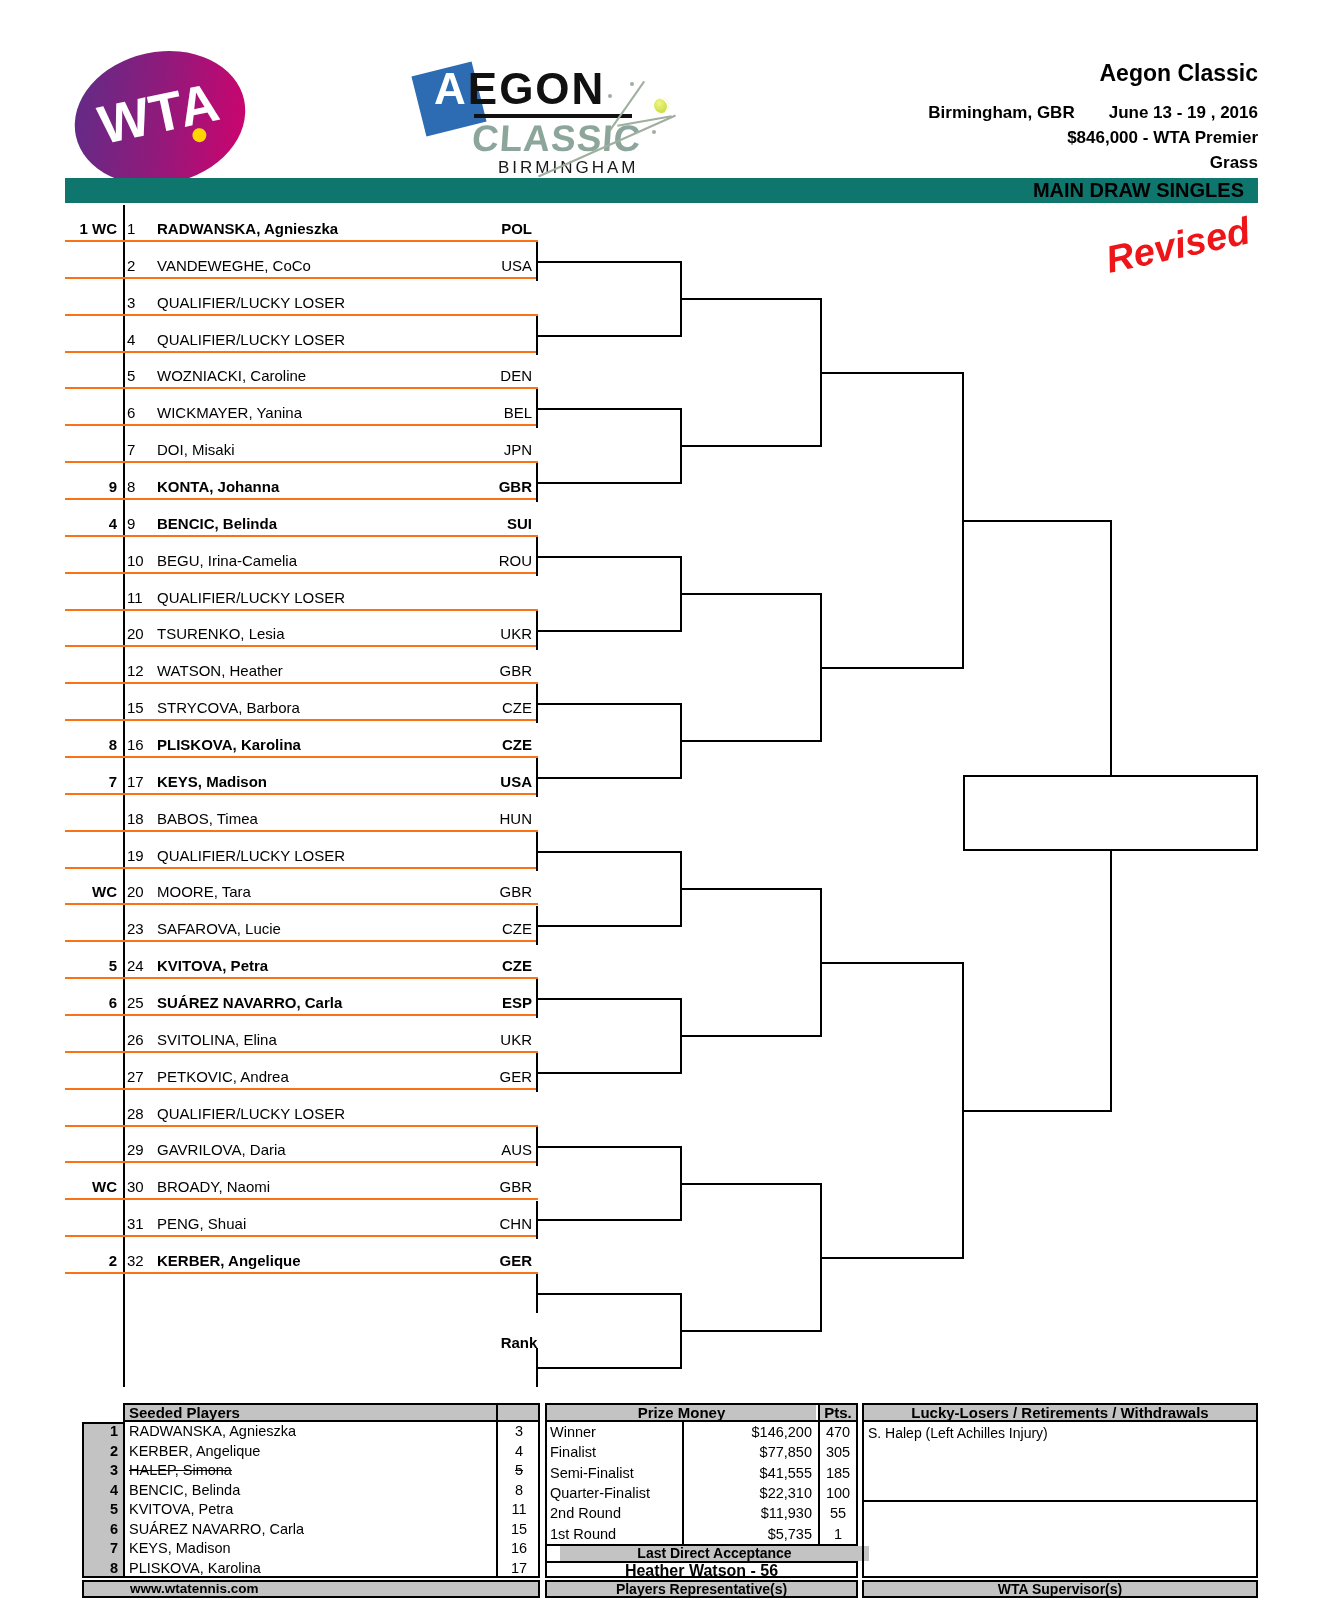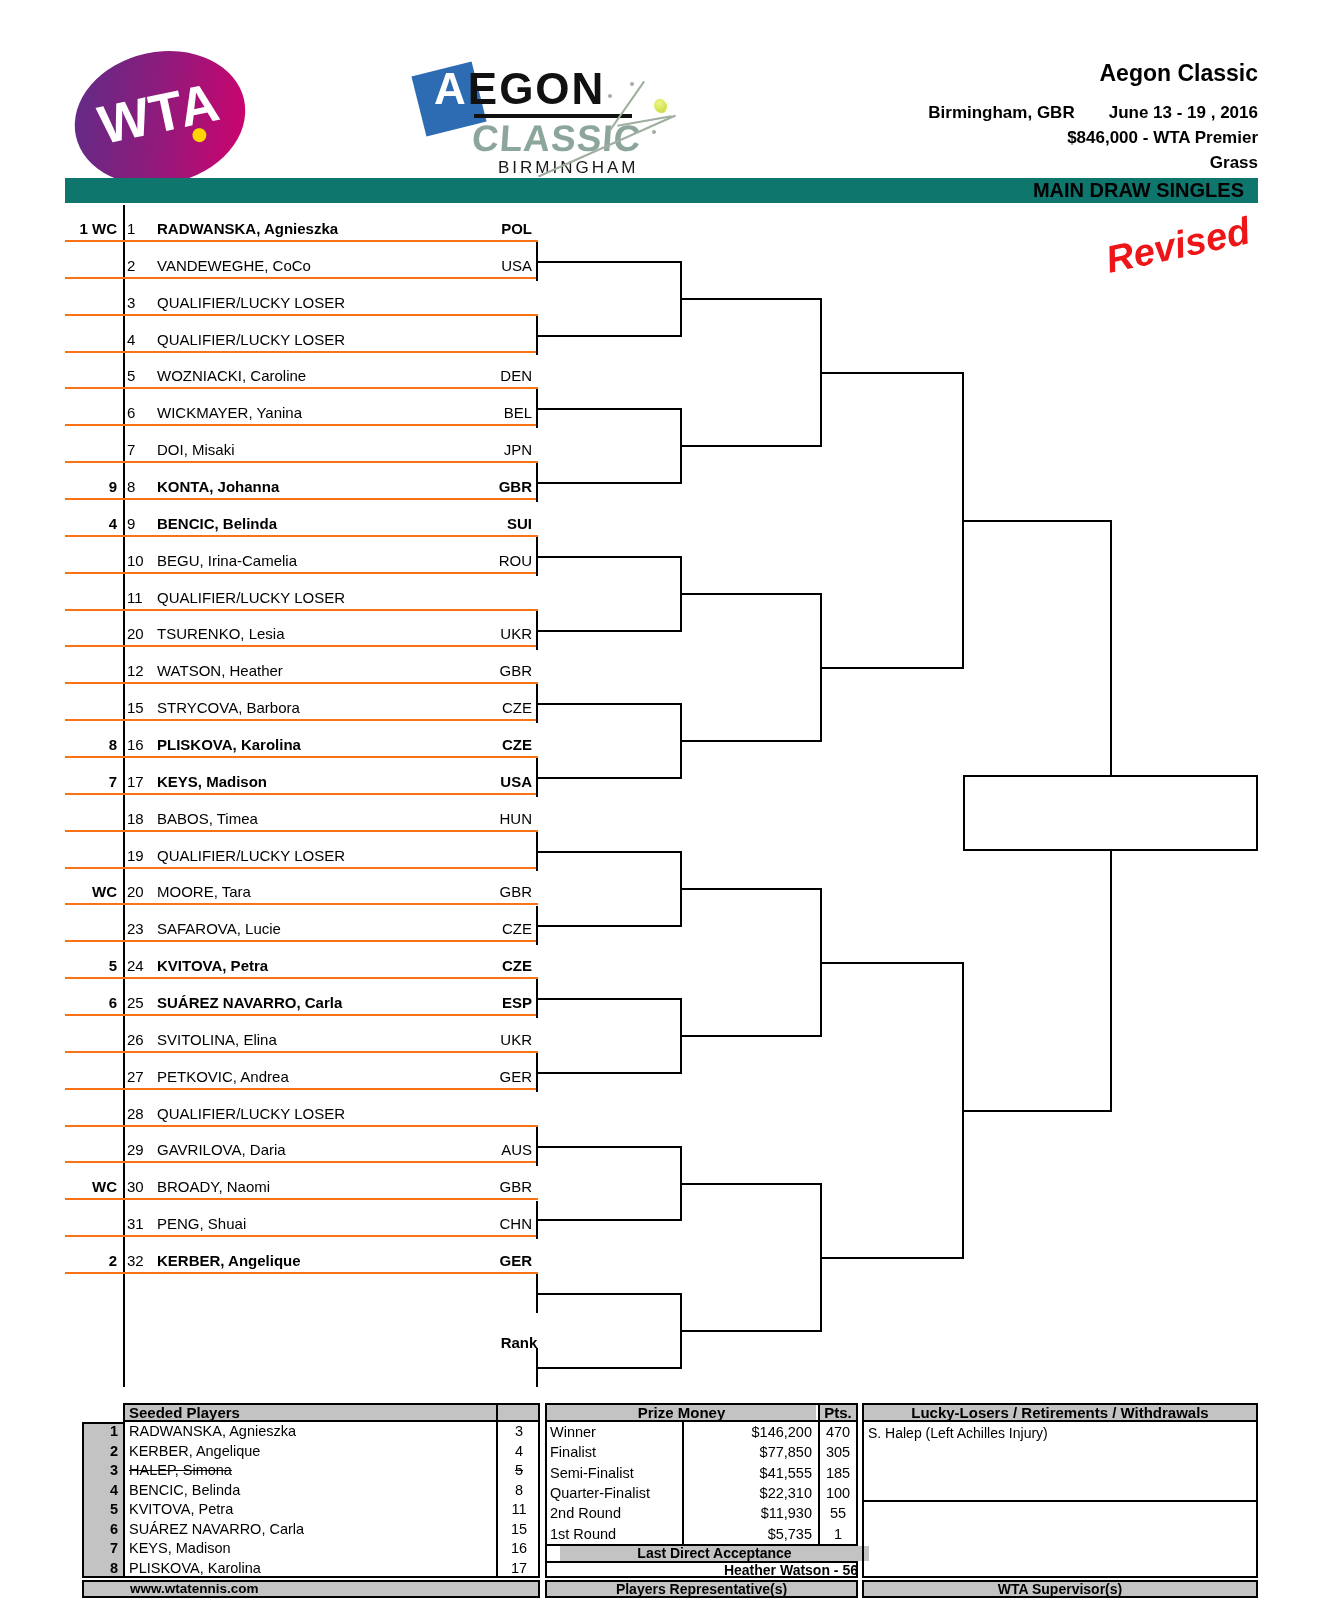--- a/index.html
+++ b/index.html
@@ -484,21 +484,21 @@
 
       <div class="prow">
         <span class="pround">1st Round</span>
         <span class="pamount">$5,735</span>
         <span class="ppts">1</span>
       </div>
     </div>
   <div class="fline" style="left:545px;top:1544px;width:313px;height:2px;"></div>
   <div class="abs gray centerbold" style="left:547px;top:1546px;width:309px;height:15px;font-size:14px;line-height:15px;margin-left:13px;">Last Direct Acceptance</div>
   <div class="fline" style="left:545px;top:1561px;width:313px;height:2px;"></div>
-  <div class="abs centerbold" style="left:545px;top:1563px;width:313px;height:15px;font-size:14px;line-height:15px;text-align:right;">Heather Watson - 56</div>
+  <div class="abs centerbold" style="left:545px;top:1563px;width:313px;height:15px;font-size:16px;line-height:15px;">Heather Watson - 56</div>
 
   <div class="box" style="left:862px;top:1403px;width:396px;height:175px;"></div>
   <div class="abs gray" style="left:864px;top:1405px;width:392px;height:15px;"></div>
   <div class="fline" style="left:862px;top:1420px;width:396px;height:2px;"></div>
   <div class="fline" style="left:862px;top:1500px;width:396px;height:2px;"></div>
   <div class="hdrtxt" style="left:862px;top:1403px;width:396px;text-align:center;">Lucky-Losers / Retirements / Withdrawals</div>
   <div id="lucky-entry">S. Halep (Left Achilles Injury)</div>
 
   <div class="botcell" style="left:82px;width:458px;padding-left:46px;">www.wtatennis.com</div>
   <div class="botcell" style="left:545px;width:313px;text-align:center;font-size:14px;">Players Representative(s)</div>

